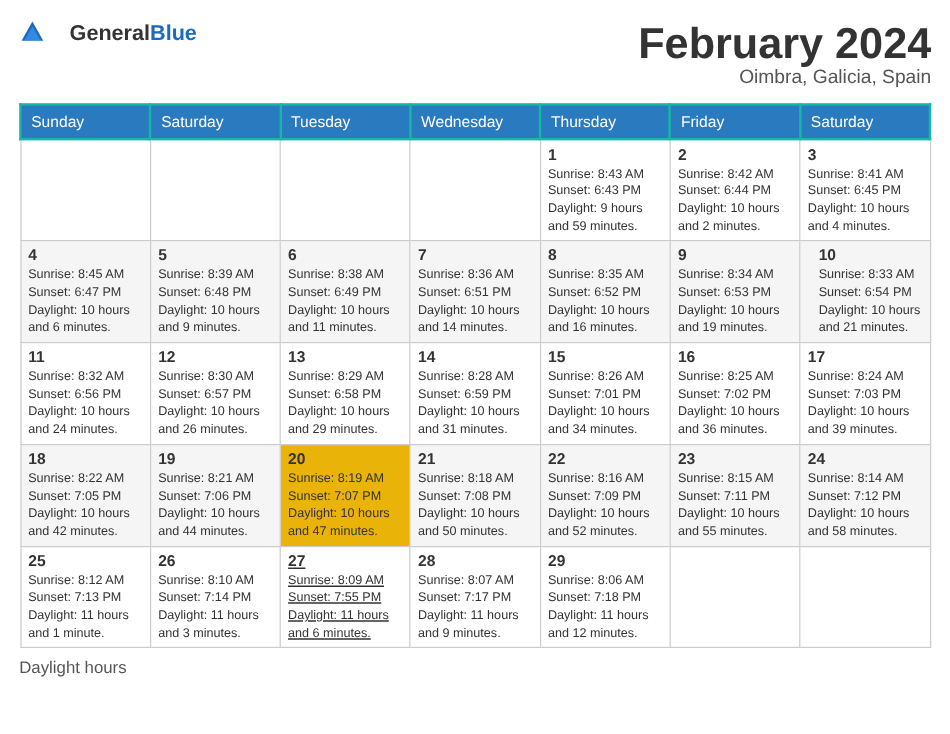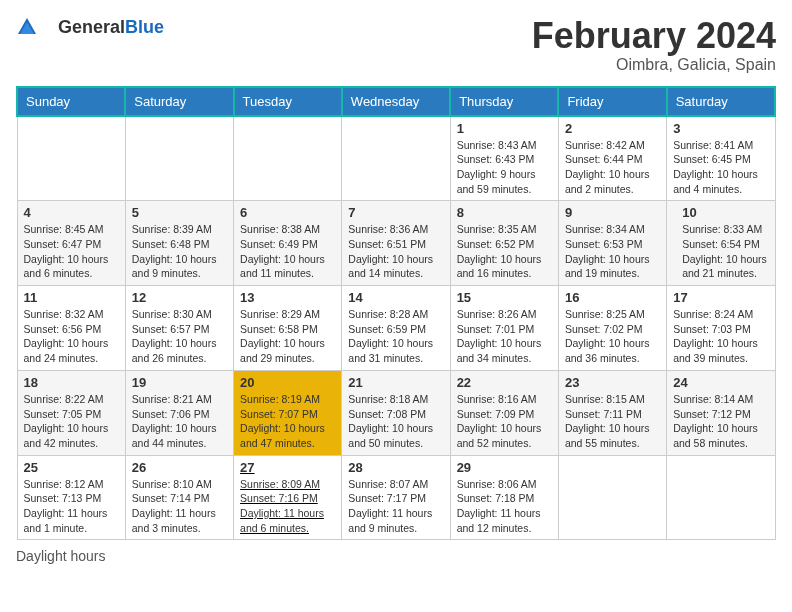--- a/index.html
+++ b/index.html
@@ -284,21 +284,21 @@
         </td>
         <td style="background-color: rgb(255, 255, 255);">
           <div class="day-number">26</div>
           <div class="day-info">Sunrise: 8:10 AM
 Sunset: 7:14 PM
 Daylight: 11 hours and 3 minutes.</div>
         </td>
         <td style="background-color: rgb(255, 255, 255); text-decoration: underline;">
           <div class="day-number">27</div>
           <div class="day-info">Sunrise: 8:09 AM
-Sunset: 7:16 PM
+Sunset: 7:55 PM
 Daylight: 11 hours and 6 minutes.</div>
         </td>
         <td style="background-color: rgb(255, 255, 255);">
           <div class="day-number">28</div>
           <div class="day-info">Sunrise: 8:07 AM
 Sunset: 7:17 PM
 Daylight: 11 hours and 9 minutes.</div>
         </td>
         <td style="background-color: rgb(255, 255, 255);">
           <div class="day-number">29</div>

